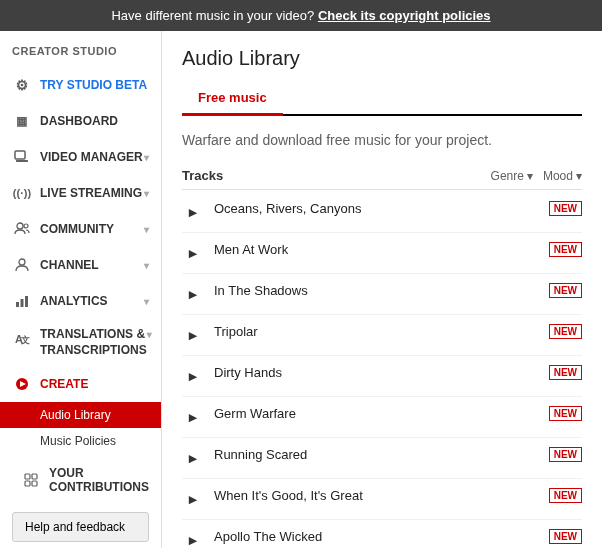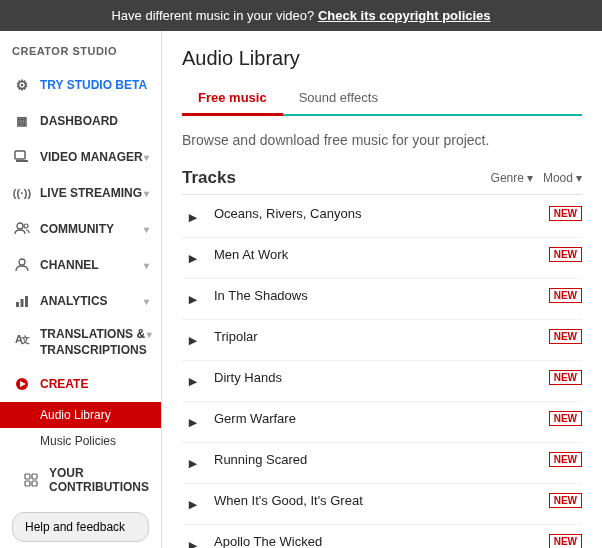--- a/index.html
+++ b/index.html
@@ -81,21 +81,21 @@
       color: white;
     }
 
     .sidebar-footer {
       margin-top: auto;
       padding: 10px 12px;
     }
     .help-btn {
       background: #f0f0f0;
       border: 1px solid #ccc;
-      border-radius: 12px;
+      border-radius: 3px;
       padding: 7px 12px;
       font-size: 12px;
       cursor: pointer;
       width: 100%;
       text-align: left;
     }
 
     
     .content {
       flex: 1;
@@ -107,21 +107,21 @@
       padding: 16px 20px 0;
     }
     .content-header h1 {
       font-size: 20px;
       font-weight: normal;
       color: #222;
       margin-bottom: 12px;
     }
     .tabs {
       display: flex;
-      border-bottom: 2px solid #14b8a6;
+      border-bottom: 2px solid #000000;
     }
     .tab {
       padding: 8px 16px;
       font-size: 13px;
       cursor: pointer;
       color: #606060;
       border-bottom: 3px solid transparent;
       margin-bottom: -2px;
     }
     .tab.active {
@@ -139,21 +139,21 @@
       margin-bottom: 14px;
     }
     .tracks-header {
       display: flex;
       align-items: center;
       padding: 6px 0;
       border-bottom: 1px solid #e0e0e0;
       margin-bottom: 2px;
     }
     .tracks-label {
-      font-size: 17px;
+      font-size: 13px;
       font-weight: bold;
       color: #333;
       flex: 1;
     }
     .filter-btn {
       font-size: 12px;
       color: #606060;
       cursor: pointer;
       margin-left: 10px;
       display: flex;
@@ -314,26 +314,25 @@
     <div class="sidebar-footer">
       <button class="help-btn">Help and feedback</button>
     </div>
   </nav>
 
   <main class="content">
     <div class="content-header">
       <h1>Audio Library</h1>
       <div class="tabs">
         <div class="tab active">Free music</div>
-        <div class="tab">Sound effects</div>
       </div>
     </div>
 
     <div class="content-body">
-      <p class="browse-text">Browse and download free music for your project.</p>
+      <p class="browse-text">Warfare and download free music for your project.</p>
 
       <div class="tracks-header">
         <span class="tracks-label">Tracks</span>
         <span class="filter-btn">
           <span>Genre</span>
           <span>▾</span>
         </span>
         <span class="filter-btn">
           <span>Mood</span>
           <span>▾</span>

